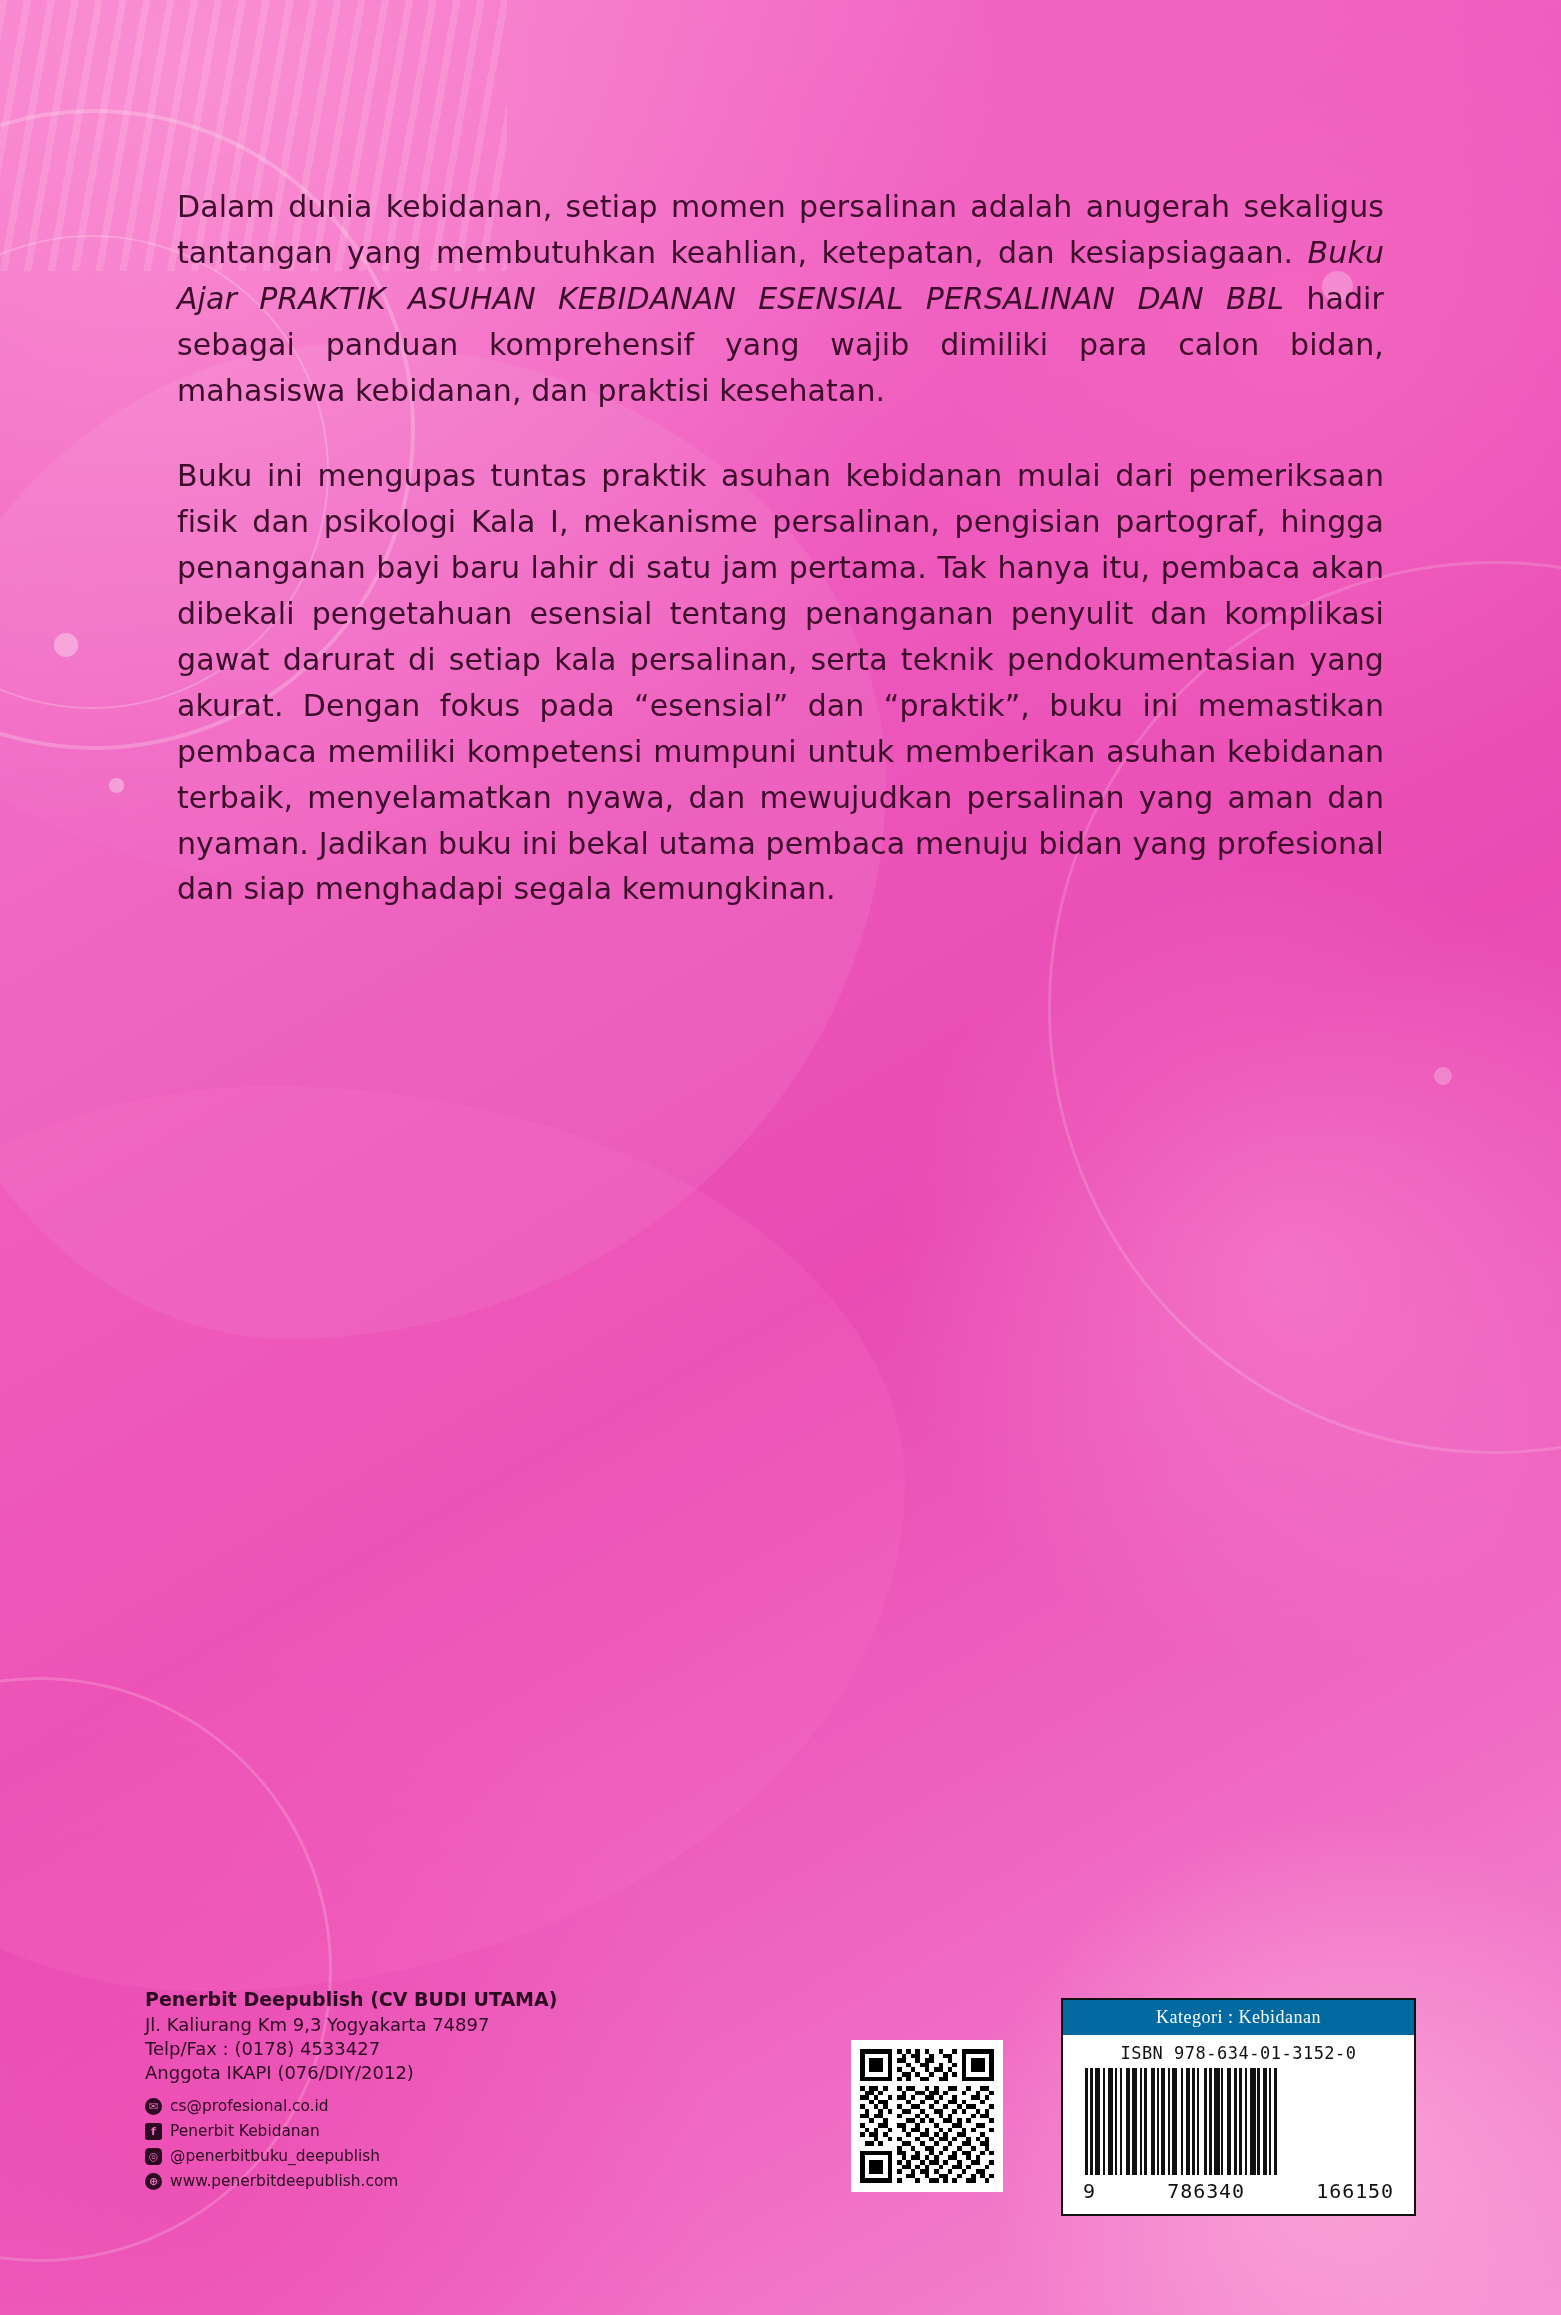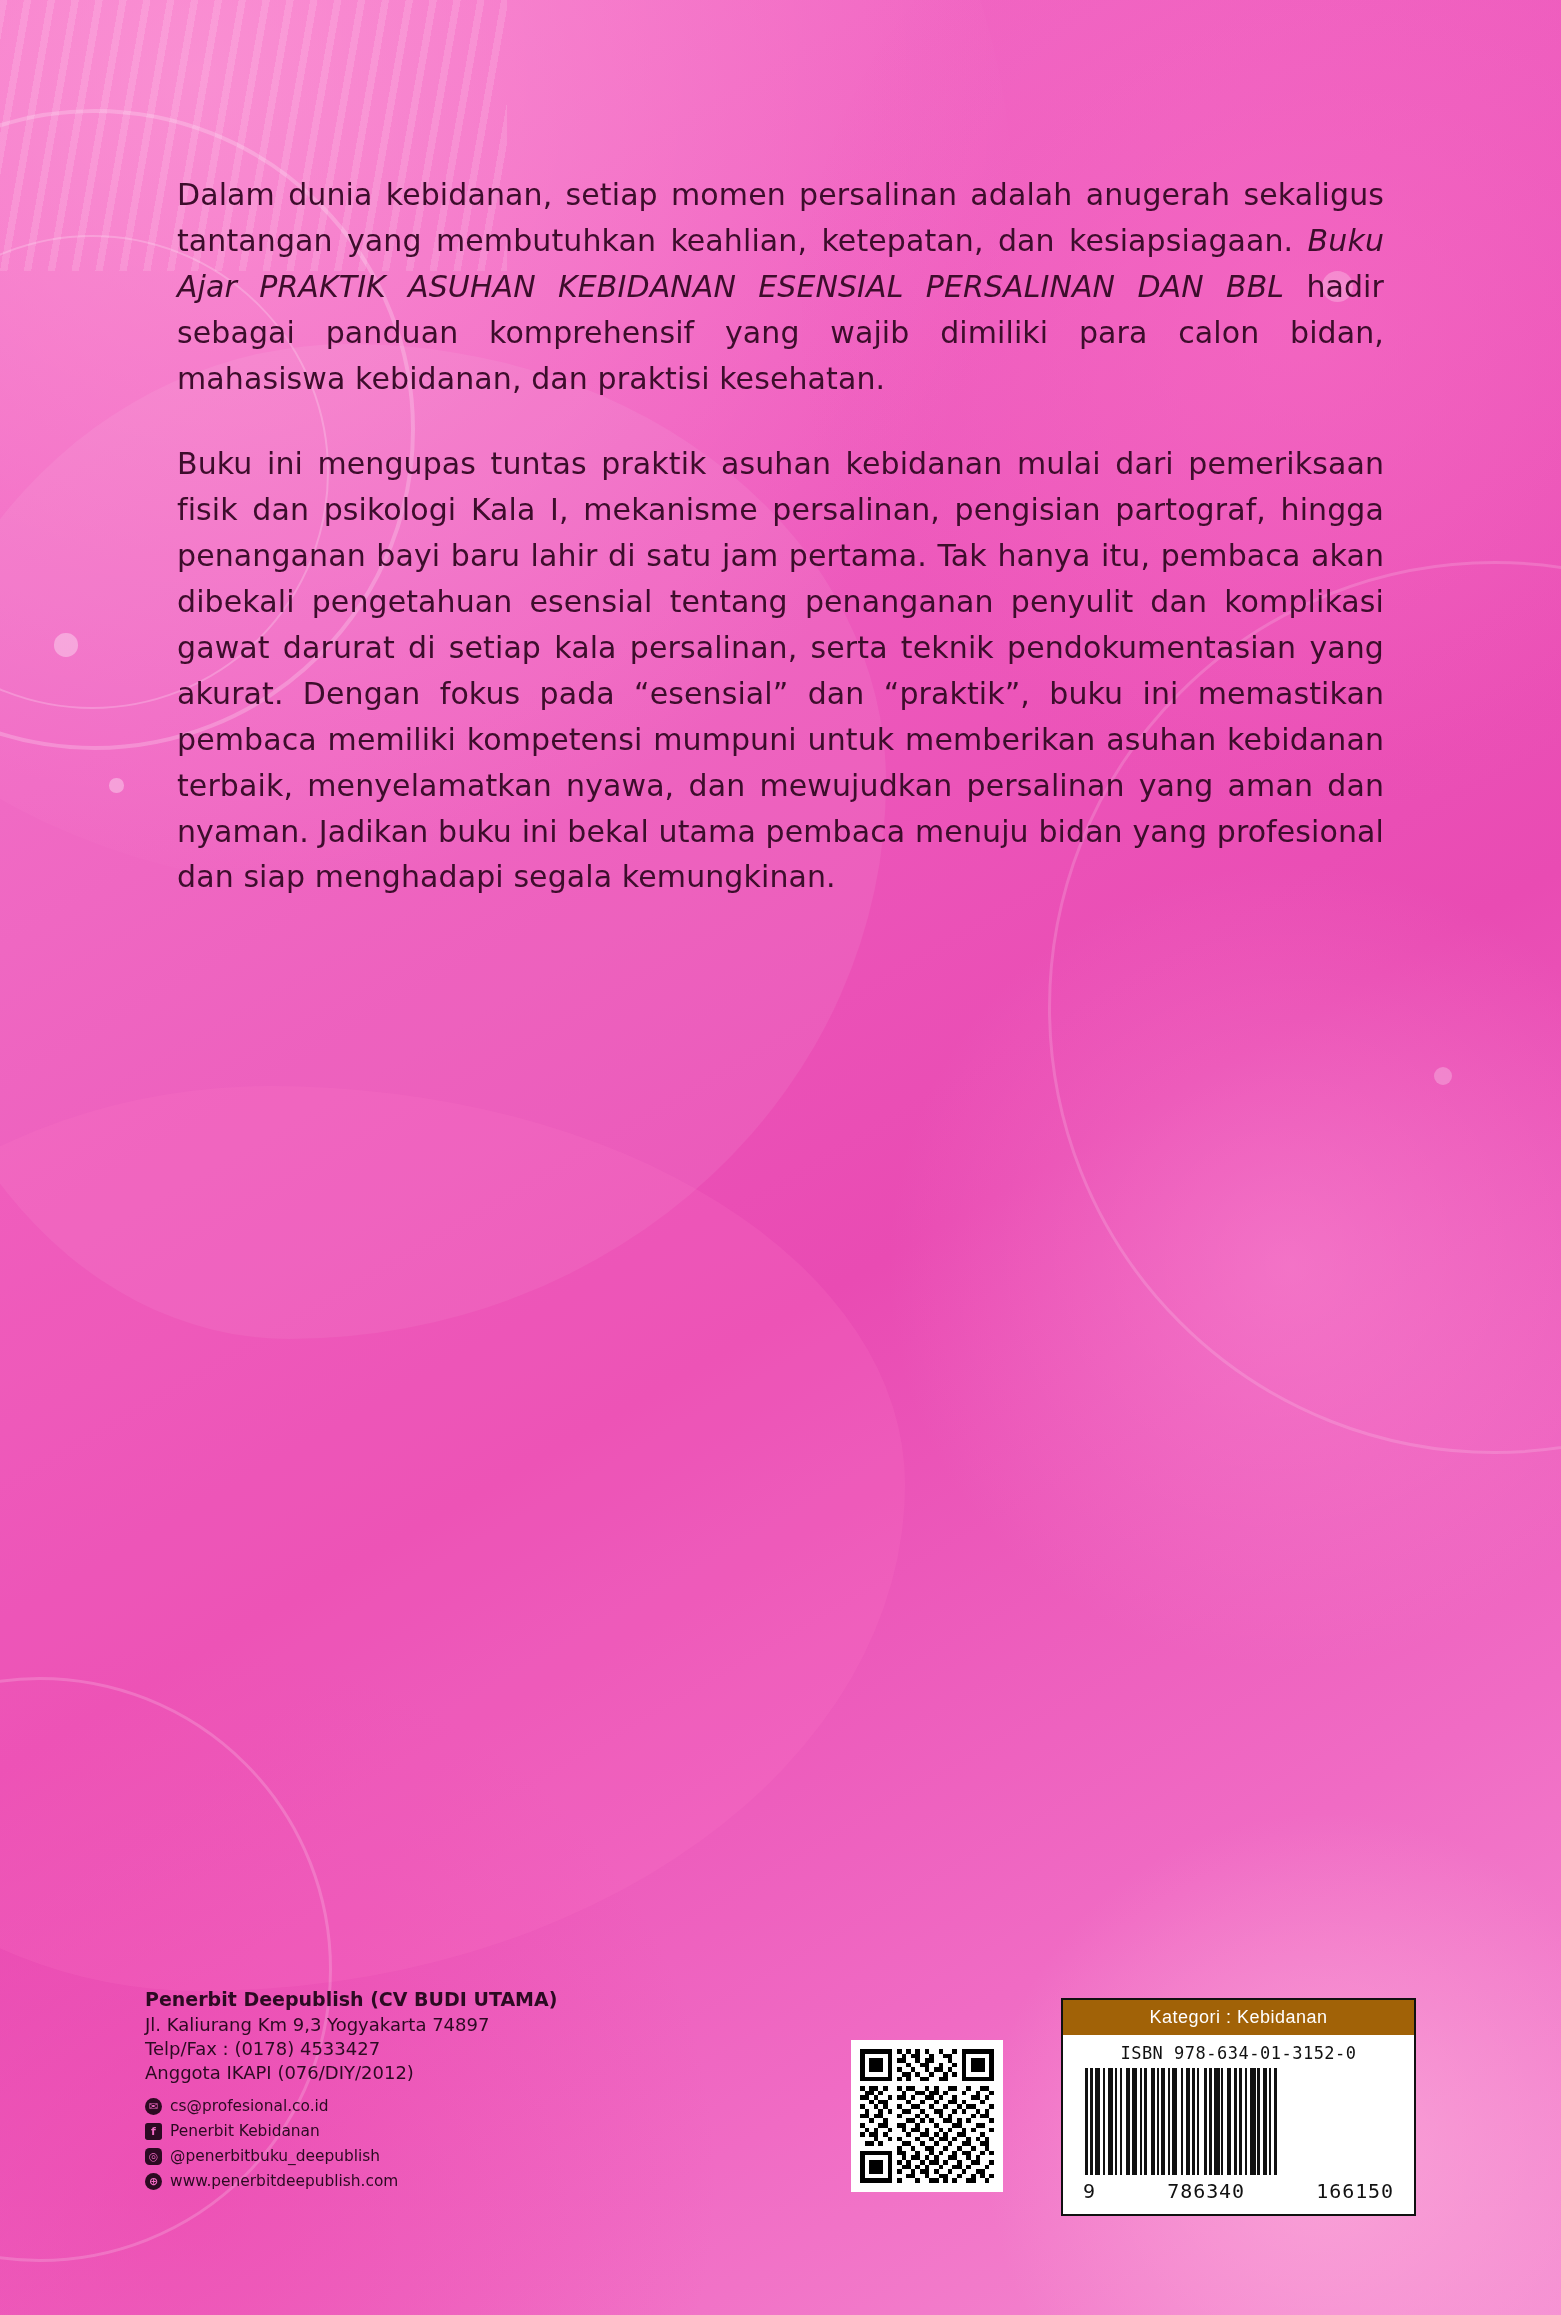--- a/index.html
+++ b/index.html
@@ -80,21 +80,21 @@
     background: rgba(255,255,255,0.07);
     pointer-events: none;
   }
   .w1 { top: 344px; }
   .w2 { top: 1086px; left: -271px; width: 1176px; height: 905px; background: rgba(255,120,200,0.18); }
 
   
   .content {
     position: relative;
     z-index: 5;
-    padding: 4px 177px;
+    padding: 16px 177px;
   }
   .blurb {
     padding-top: 168px;
   }
   .blurb p {
     margin: 0 0 40px 0;
     font-size: 30px;
     line-height: 1.53;
     color: #3d0d2c;
     text-align: justify;
@@ -195,23 +195,23 @@
   .isbn-wrap {
     margin-left: auto;
     margin-top: 31px;
     width: 355px;
     background: #ffffff;
     border: 2.7px solid #111;
     padding: 0;
     box-sizing: border-box;
   }
   .kategori {
-    background: #a16207;
+    background: #0369a1;
     color: #fff;
-    font-family: Liberation Sans, sans-serif;
+    font-family: Liberation Serif, serif;
     font-size: 18px;
     text-align: center;
     padding: 6.3px 0 7.2px 0;
     letter-spacing: 0.5px;
   }
   .isbn-text {
     font-family: "DejaVu Sans Mono", monospace;
     font-size: 17px;
     text-align: center;
     color: #111;

